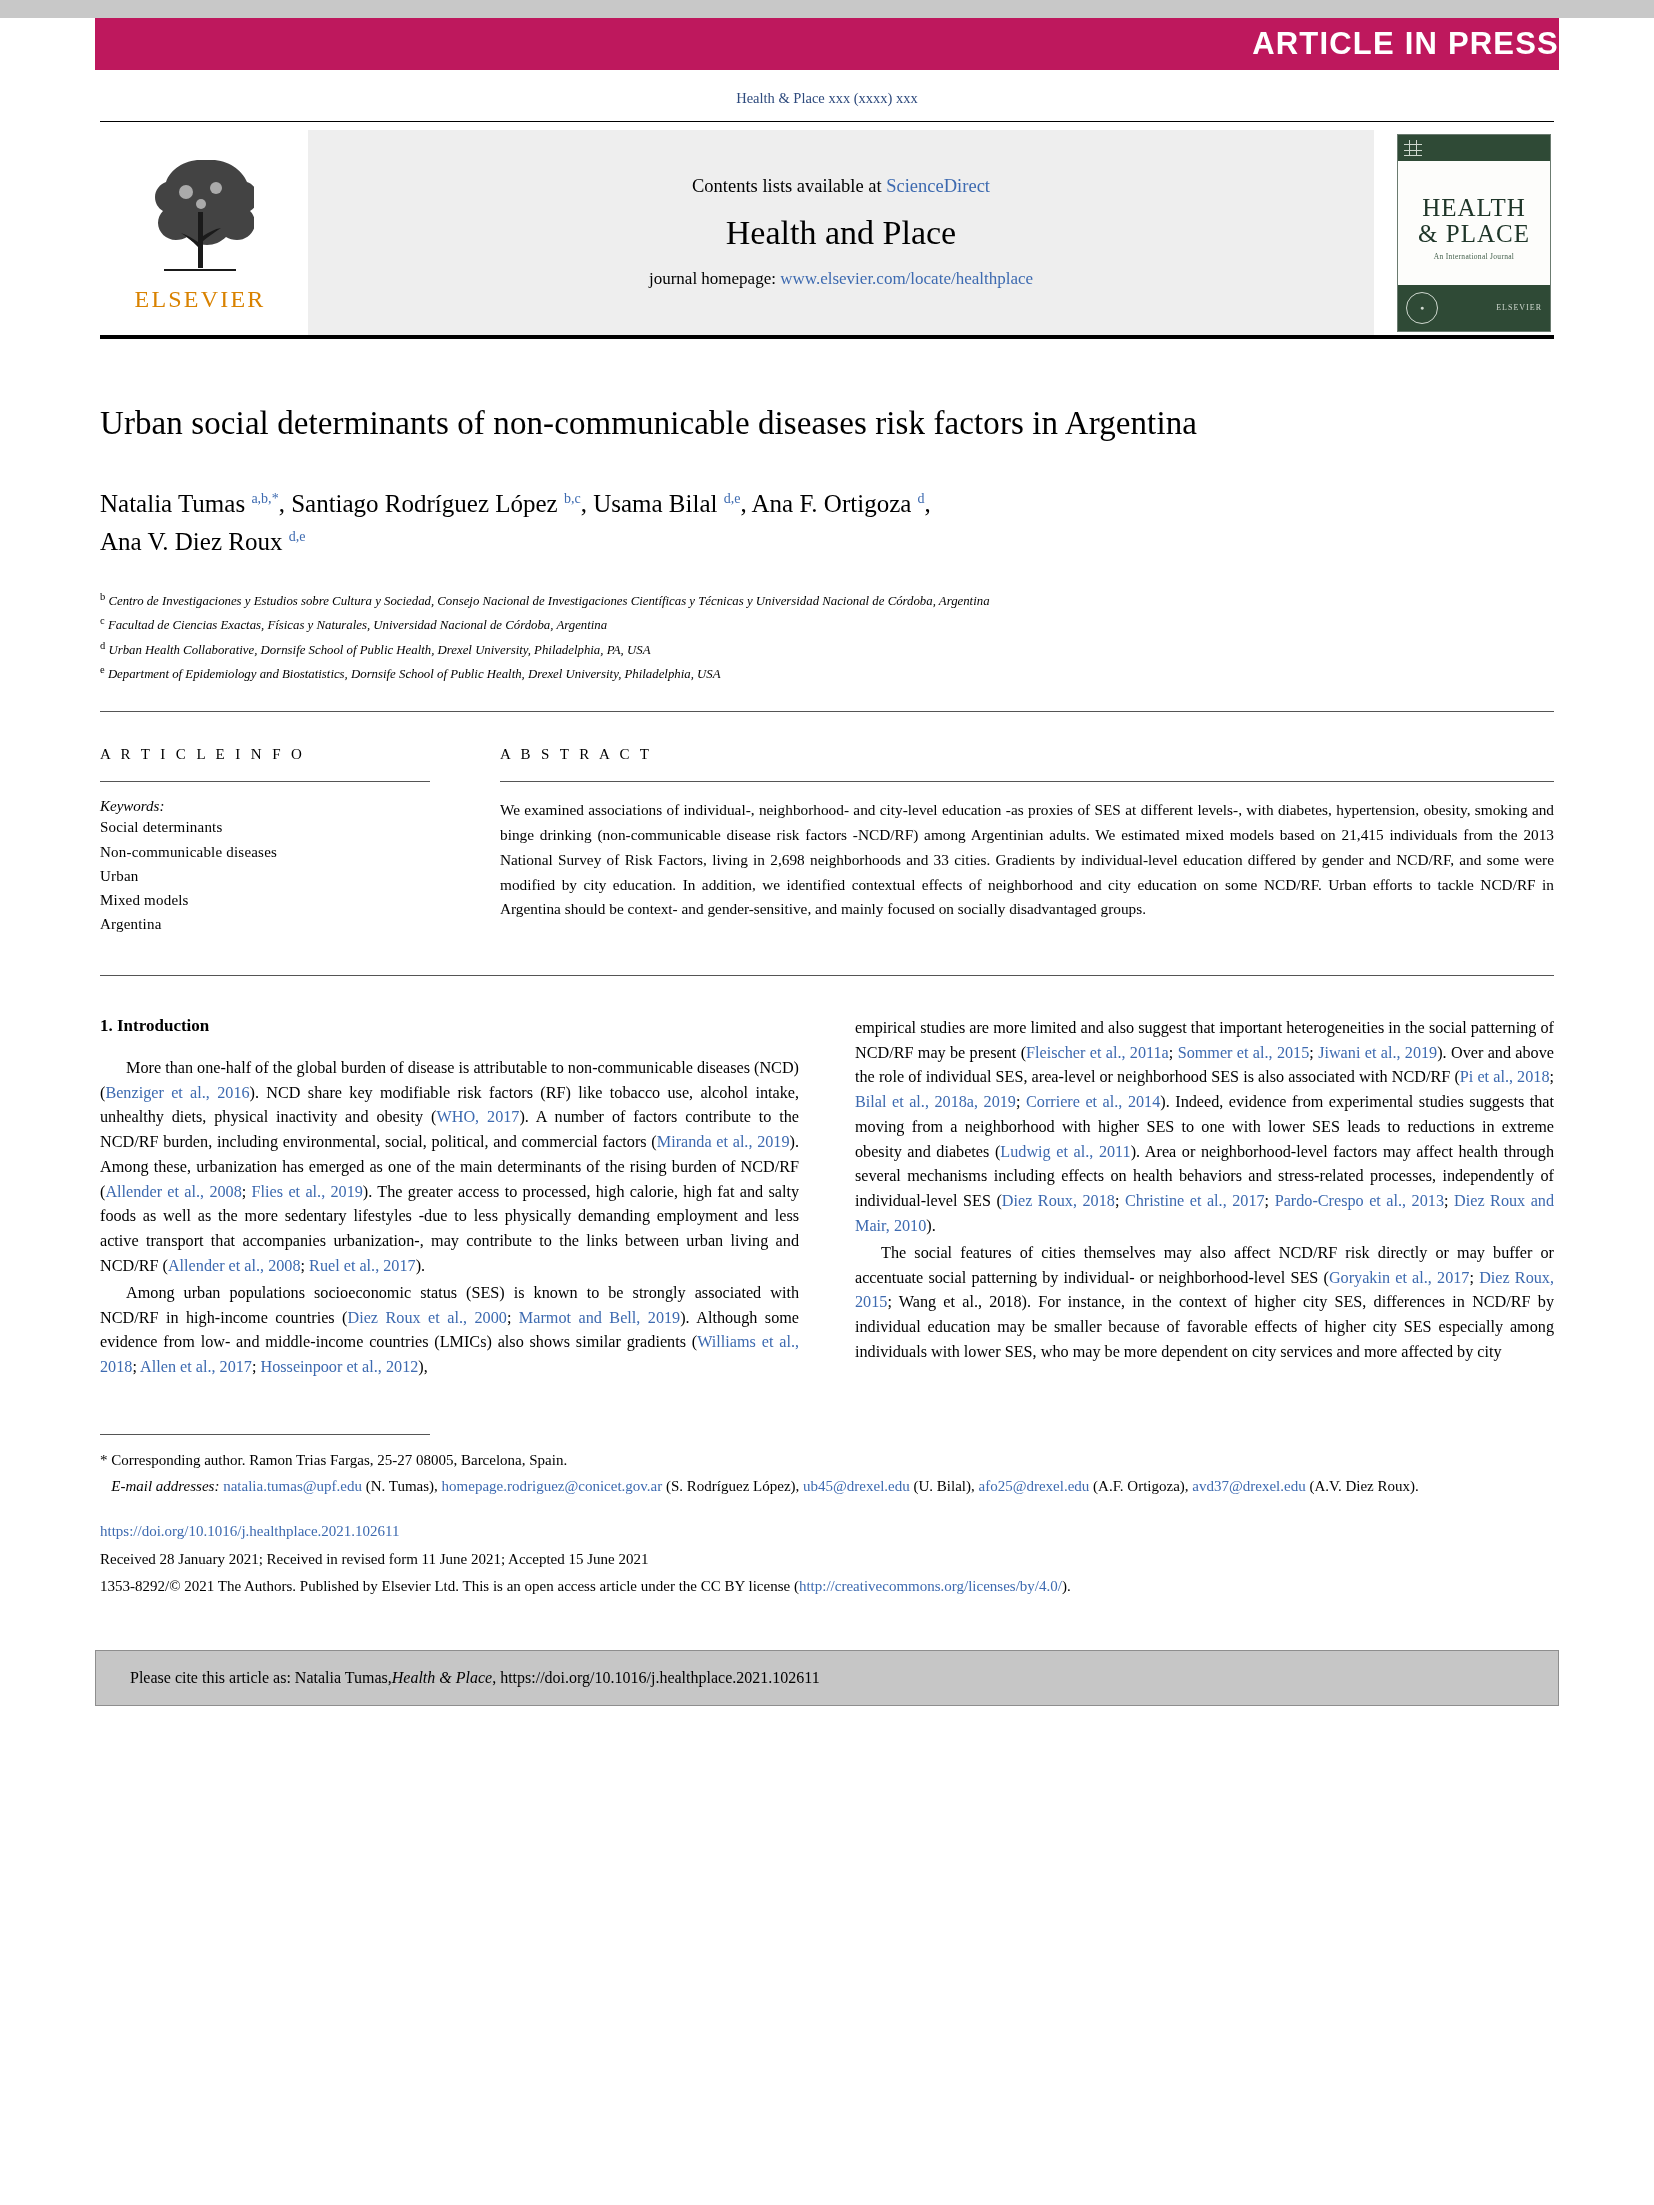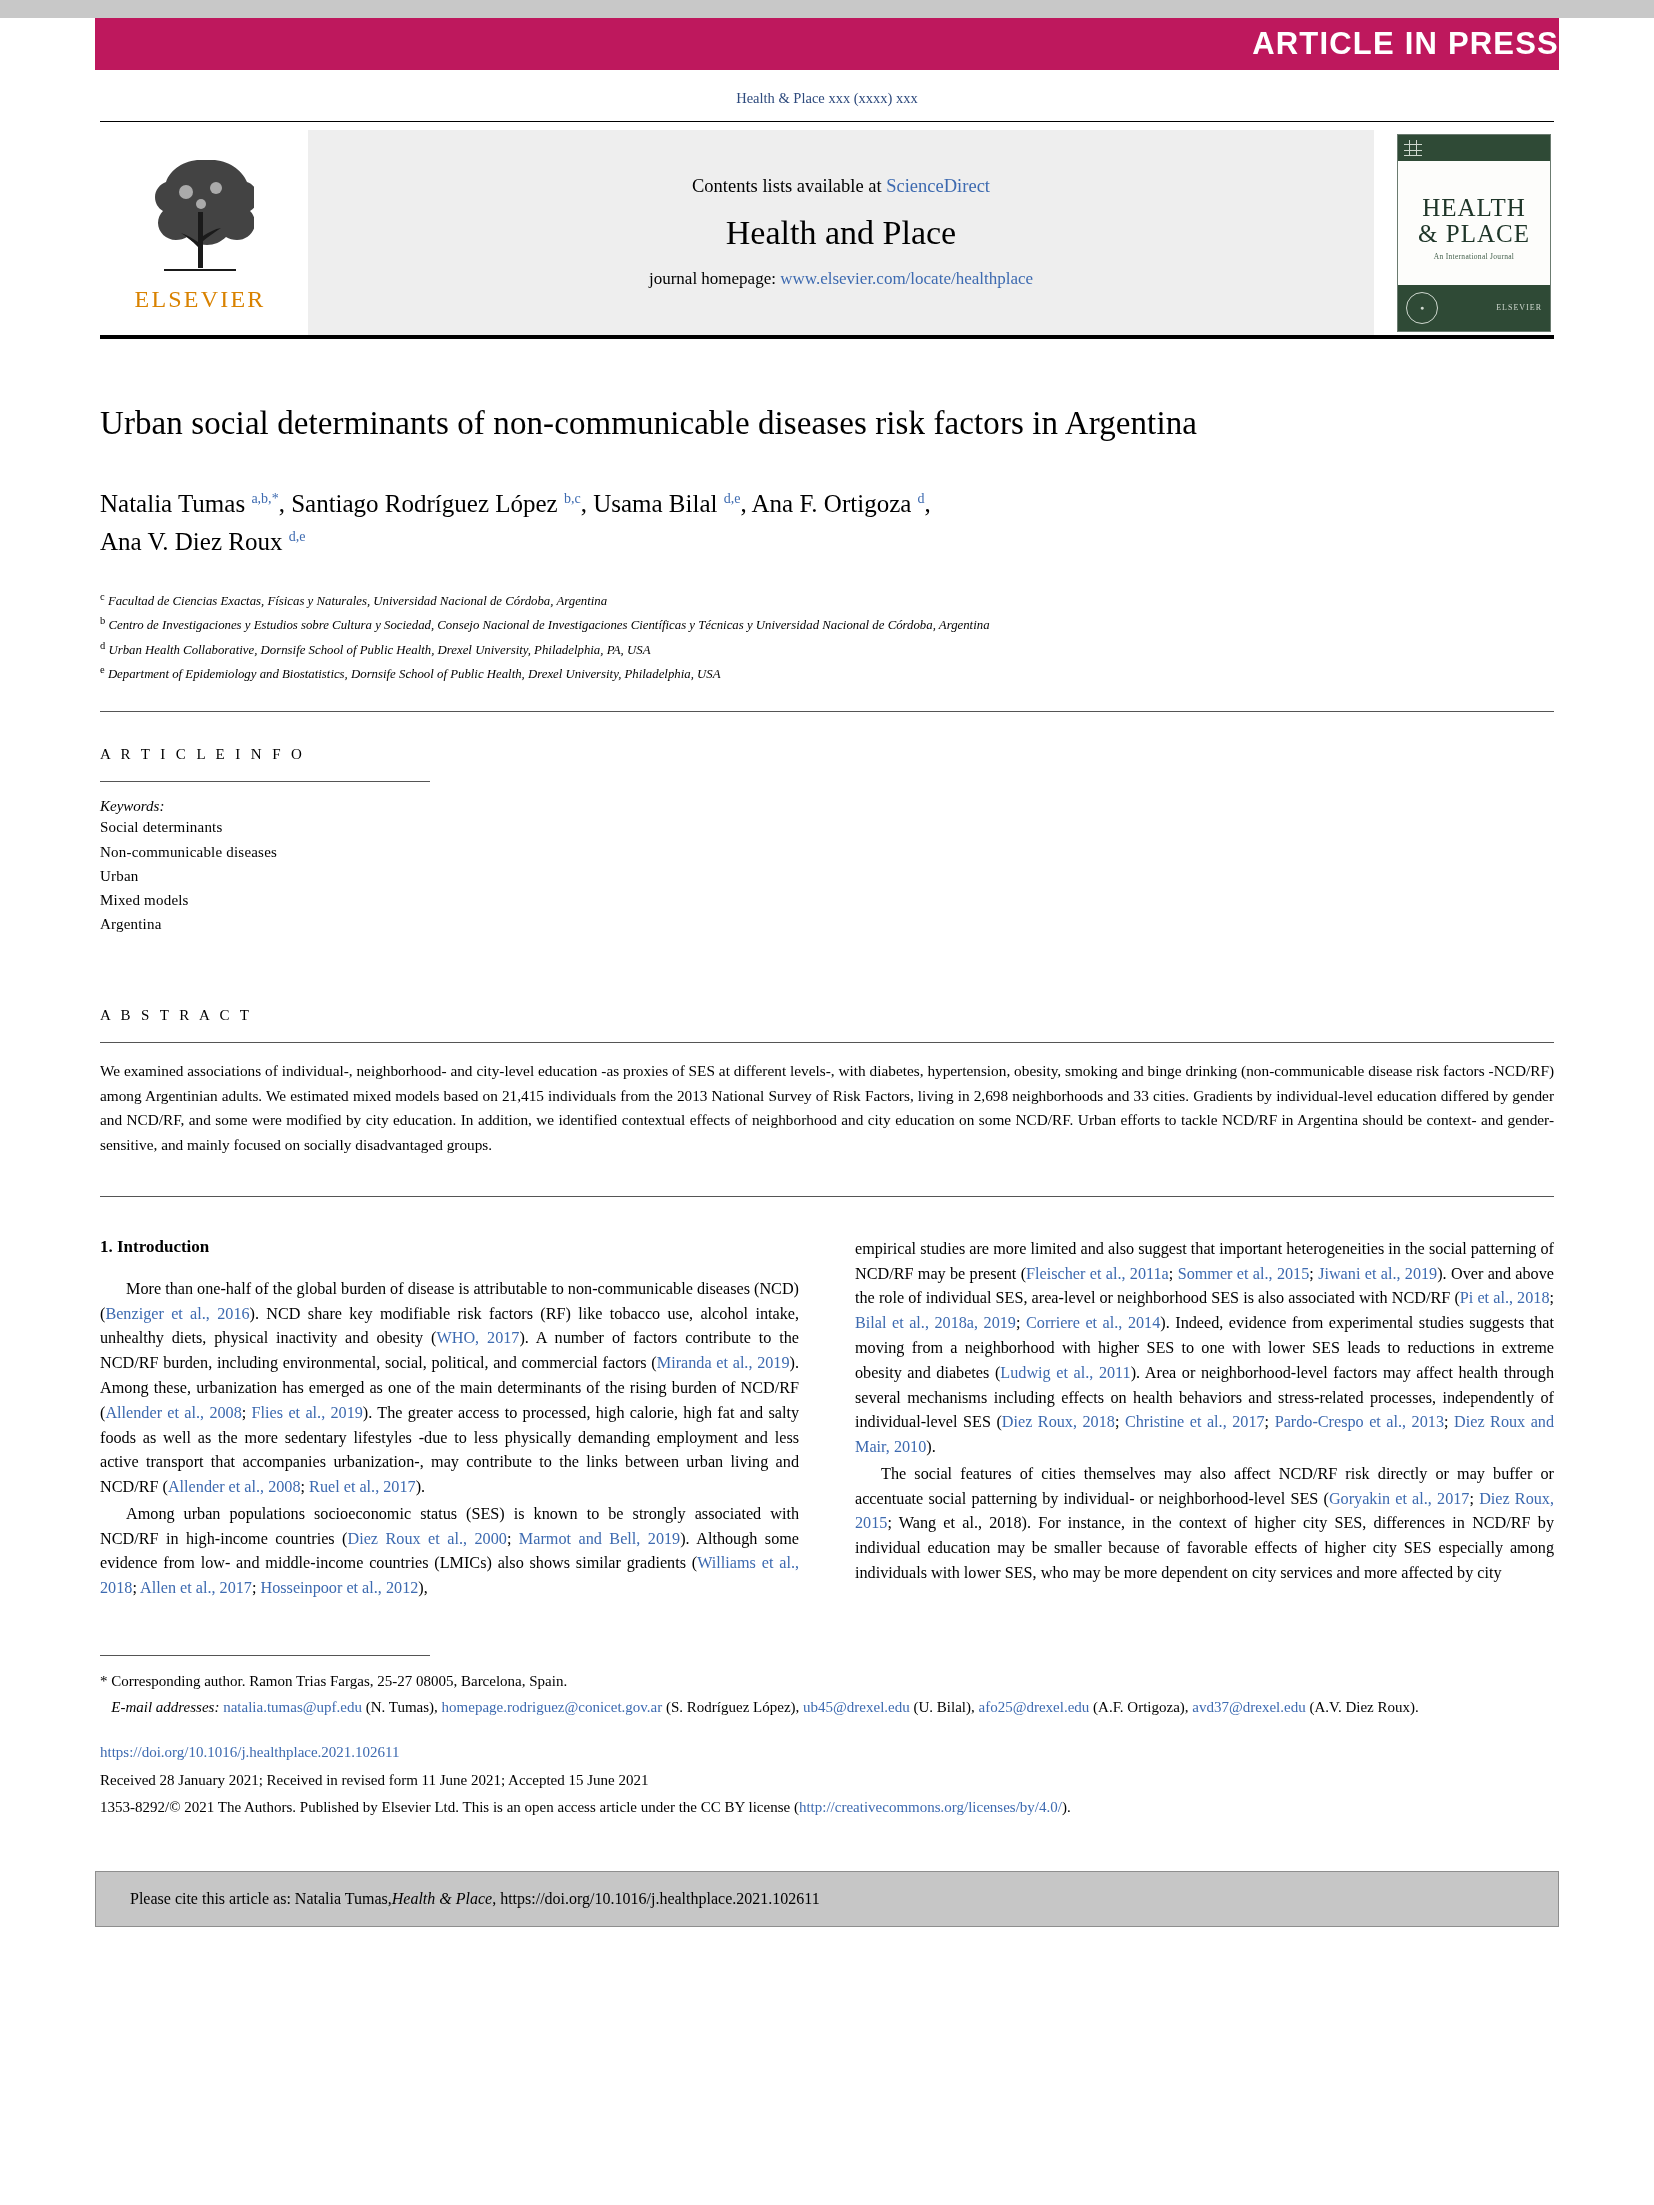--- a/index.html
+++ b/index.html
@@ -162,21 +162,20 @@
     line-height:1.72;
     font-family:"Liberation Serif", serif;
   }
   .affils sup { font-style:normal; font-size:10.5px; }
   .rule-thin { border-top:1px solid #555; margin:26px 0 0 0; }
   
   .info-abs {
     display:flex;
     margin-top:34px;
     gap:70px;
-    flex-direction:column;
   }
   .col-info { width:330px; }
   .col-abs { flex:1; }
   .sec-label {
     font-size:15px;
     letter-spacing:3.4px;
     font-family:"Liberation Serif", serif;
   }
   .info-rule { border-top:1px solid #555; margin:18px 0 16px 0; }
   .kw-head { font-style:italic; font-size:15px; }
@@ -307,22 +306,22 @@
 
   <div class="content">
     <h1 class="title">Urban social determinants of non-communicable diseases risk factors in Argentina</h1>
 
     <div class="authors">
       Natalia Tumas <sup>a,b,</sup><sup>*</sup>, Santiago Rodríguez López <sup>b,c</sup>, Usama Bilal <sup>d,e</sup>, Ana F. Ortigoza <sup>d</sup>,<br>
       Ana V. Diez Roux <sup>d,e</sup>
     </div>
 
     <div class="affils">
+      <div><sup>b</sup> <span>Centro de Investigaciones y Estudios sobre Cultura y Sociedad, Consejo Nacional de Investigaciones Científicas y Técnicas y Universidad Nacional de Córdoba, Argentina</span></div>
       <div><sup>c</sup> <span>Facultad de Ciencias Exactas, Físicas y Naturales, Universidad Nacional de Córdoba, Argentina</span></div>
-      <div><sup>b</sup> <span>Centro de Investigaciones y Estudios sobre Cultura y Sociedad, Consejo Nacional de Investigaciones Científicas y Técnicas y Universidad Nacional de Córdoba, Argentina</span></div>
       <div><sup>d</sup> <span>Urban Health Collaborative, Dornsife School of Public Health, Drexel University, Philadelphia, PA, USA</span></div>
       <div><sup>e</sup> <span>Department of Epidemiology and Biostatistics, Dornsife School of Public Health, Drexel University, Philadelphia, USA</span></div>
     </div>
 
     <div class="rule-thin"></div>
 
     <div class="info-abs">
       <div class="col-info">
         <div class="sec-label">A R T I C L E  I N F O</div>
         <div class="info-rule"></div>

